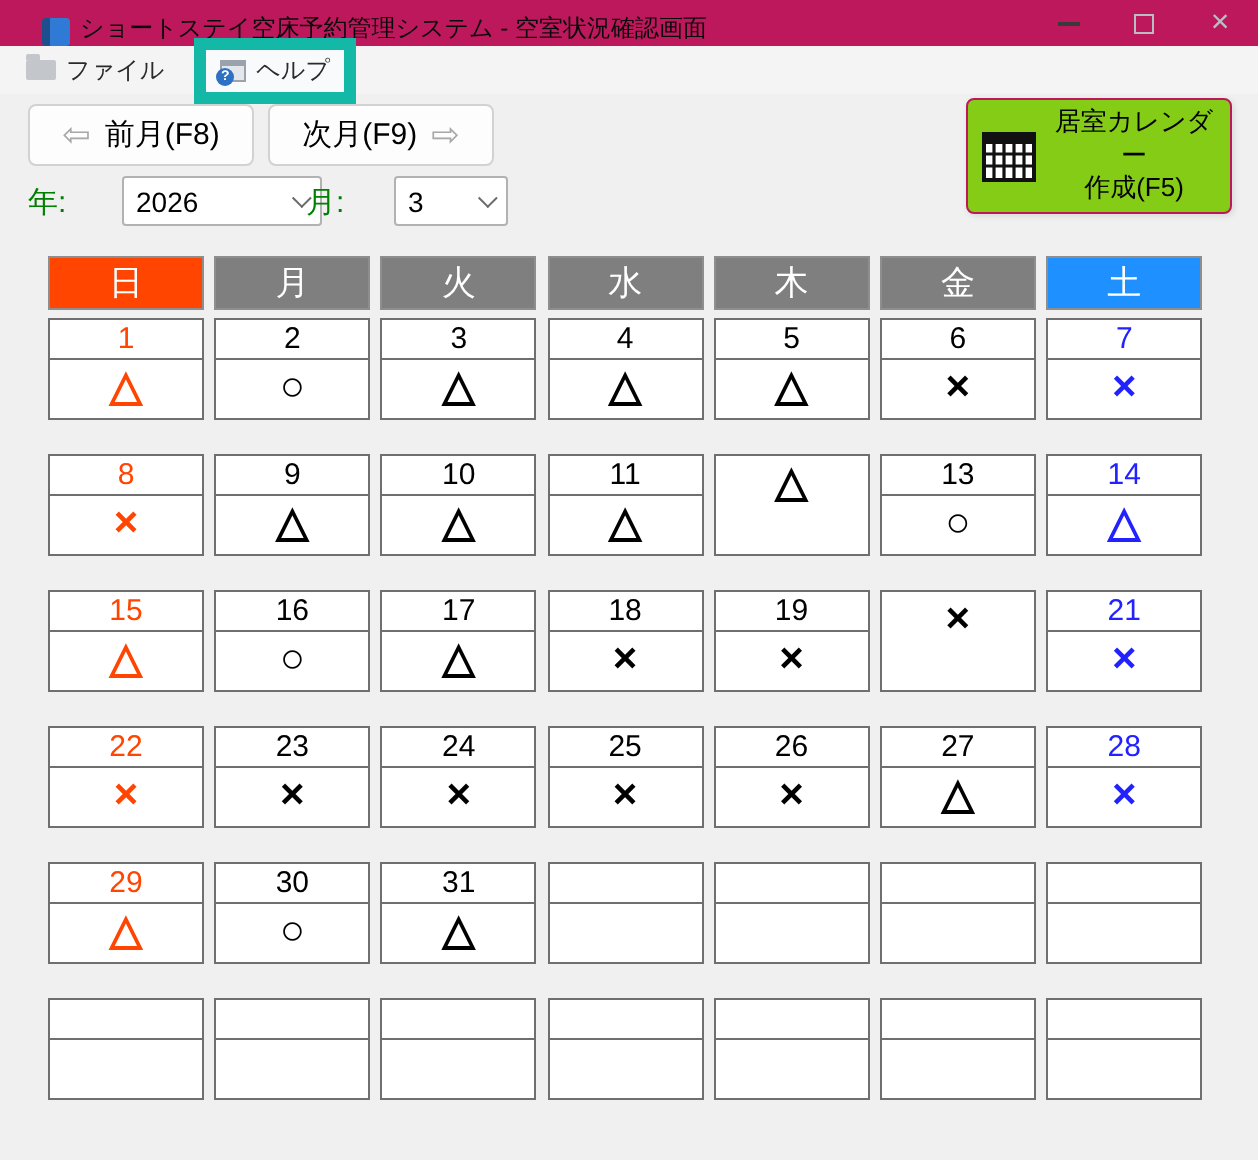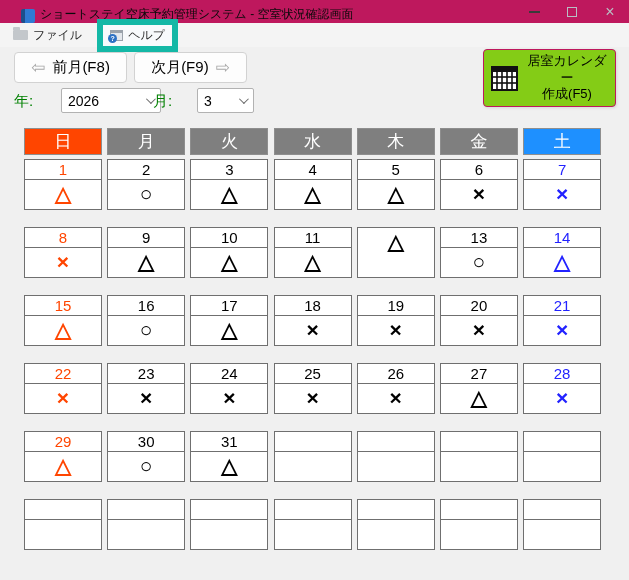--- a/index.html
+++ b/index.html
@@ -247,21 +247,20 @@
         </div>
         <div class="day-cell">
           <div class="day-num t-week">18</div>
           <div class="day-sym t-week">×</div>
         </div>
         <div class="day-cell">
           <div class="day-num t-week">19</div>
           <div class="day-sym t-week">×</div>
         </div>
         <div class="day-cell">
-          <div class="day-num t-week">20</div>
           <div class="day-sym t-week">×</div>
         </div>
         <div class="day-cell">
           <div class="day-num t-sat">21</div>
           <div class="day-sym t-sat">×</div>
         </div>
       </div>
       <div class="cal-row cal-week">
         <div class="day-cell">
           <div class="day-num t-sun">22</div>

